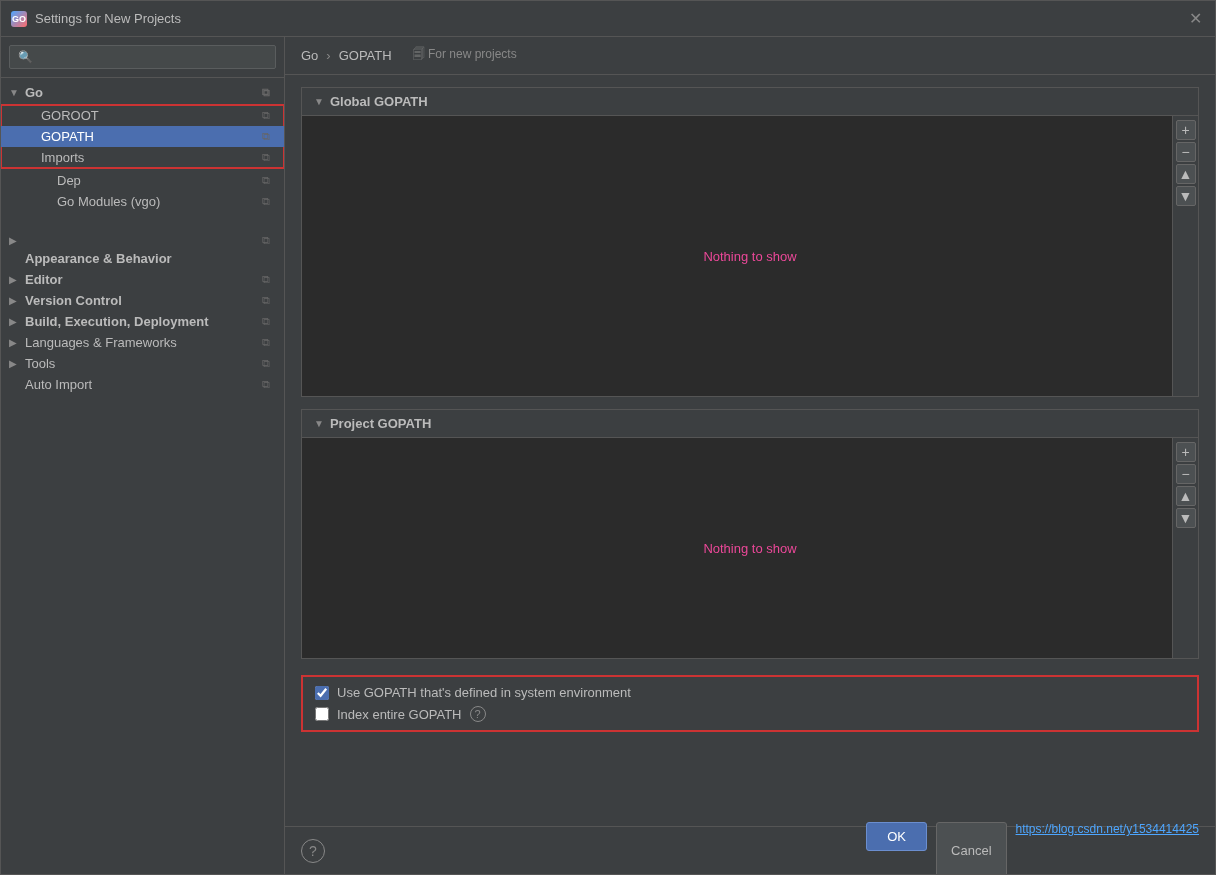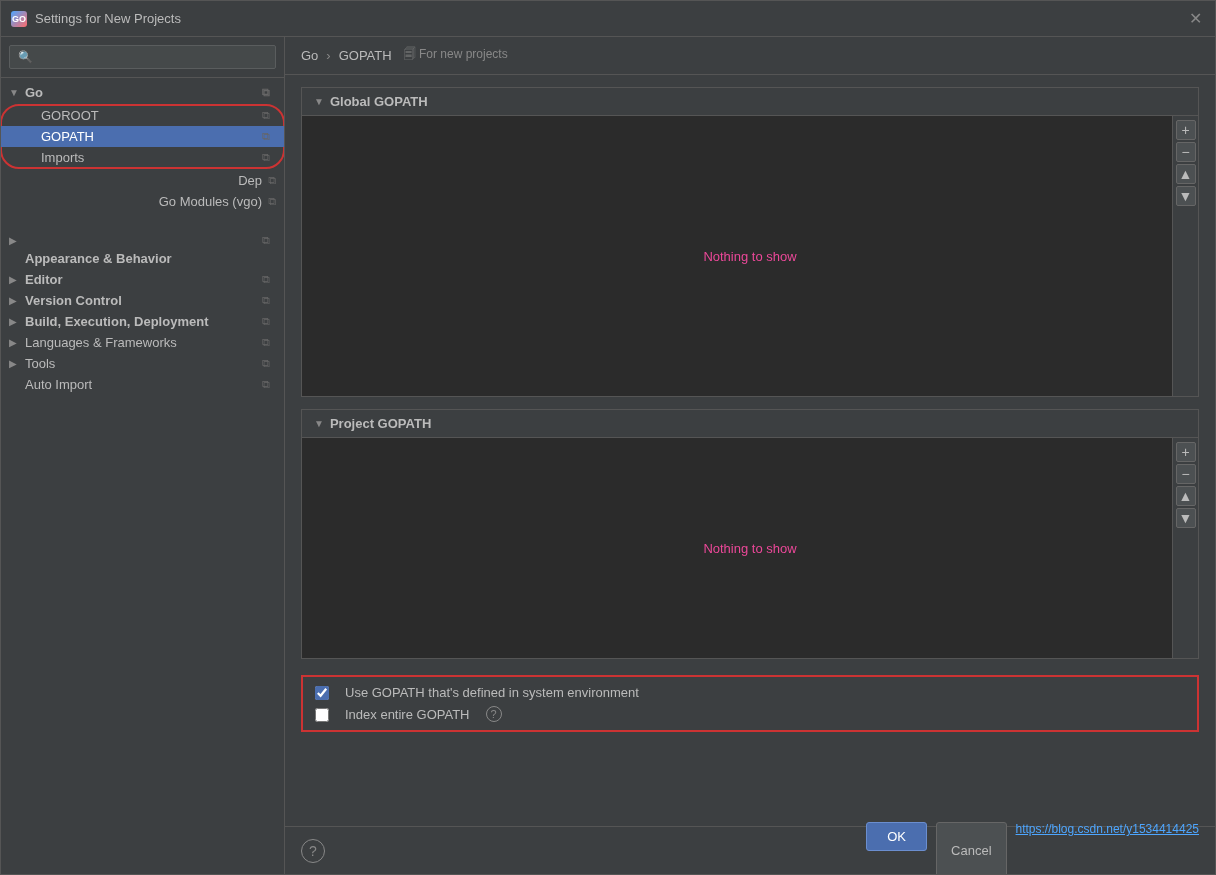--- a/index.html
+++ b/index.html
@@ -119,21 +119,20 @@
 
     .tree-item.selected {
       background: #4b6eaf;
       color: #ffffff;
     }
 
     .tree-section {
       outline: 2px solid #cc3333;
       outline-offset: -1px;
       margin: 2px 0;
-      border-radius: 18px;
     }
 
     .tree-arrow {
       width: 16px;
       font-size: 10px;
       color: #888;
       flex-shrink: 0;
     }
 
     .tree-label {
@@ -142,21 +141,21 @@
 
     .tree-copy-icon {
       width: 14px;
       height: 14px;
       color: #666;
       font-size: 11px;
       margin-left: auto;
     }
 
     .indent-1 { padding-left: 24px; }
-    .indent-2 { padding-left: 40px; text-align: right; }
+    .indent-2 { padding-left: 40px; }
 
     .tree-item-go {
       font-weight: bold;
     }
 
     
     .main {
       flex: 1;
       display: flex;
       flex-direction: column;
@@ -177,21 +176,21 @@
       font-size: 13px;
     }
 
     .breadcrumb-sep {
       color: #888;
     }
 
     .for-new-projects {
       color: #888;
       font-size: 12px;
-      margin-left: 4px;
+      margin-left: 13px;
     }
 
     .main-content {
       flex: 1;
       overflow-y: auto;
       padding: 12px 16px;
       display: flex;
       flex-direction: column;
       gap: 12px;
     }
@@ -279,22 +278,22 @@
       padding: 8px 12px;
       border: 2px solid #cc3333;
       background: #3c3f41;
       display: flex;
       flex-direction: column;
       gap: 6px;
     }
 
     .checkbox-row {
       display: flex;
-      align-items: flex-end;
-      gap: 16px;
+      align-items: center;
+      gap: 8px;
     }
 
     .checkbox-input {
       width: 14px;
       height: 14px;
       cursor: pointer;
       accent-color: #4b6eaf;
     }
 
     .checkbox-label {

